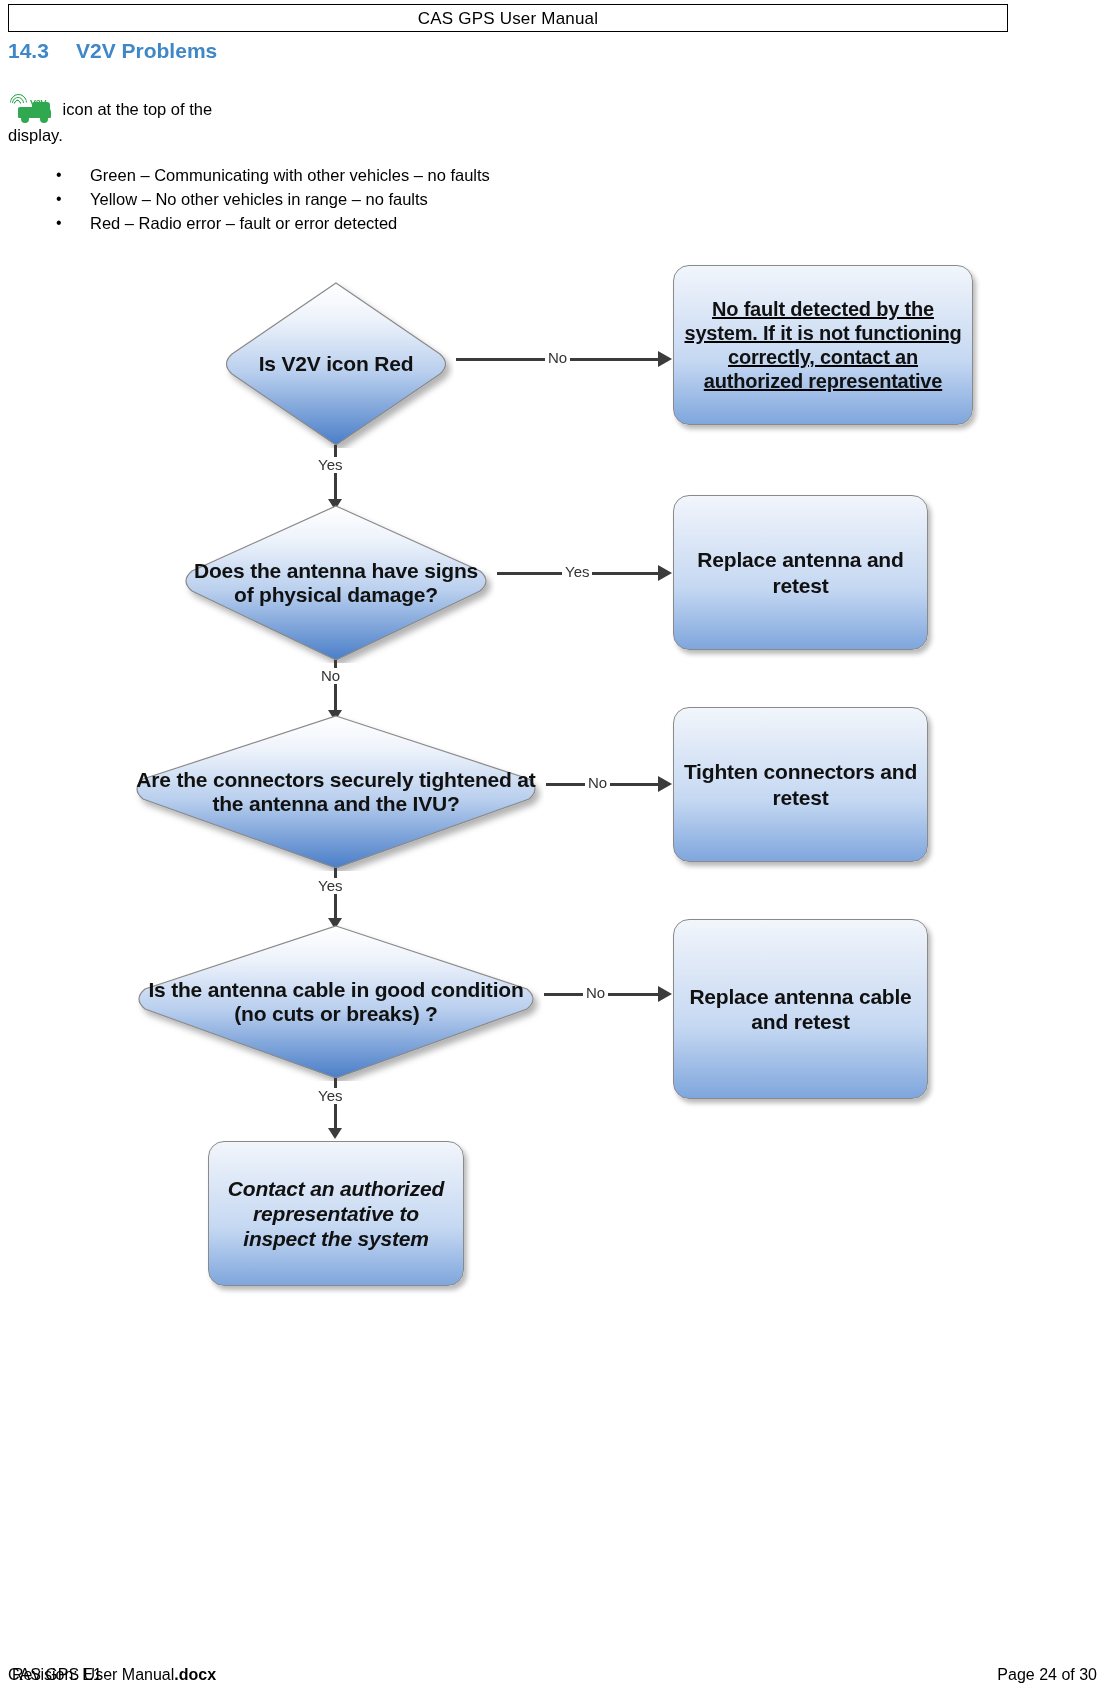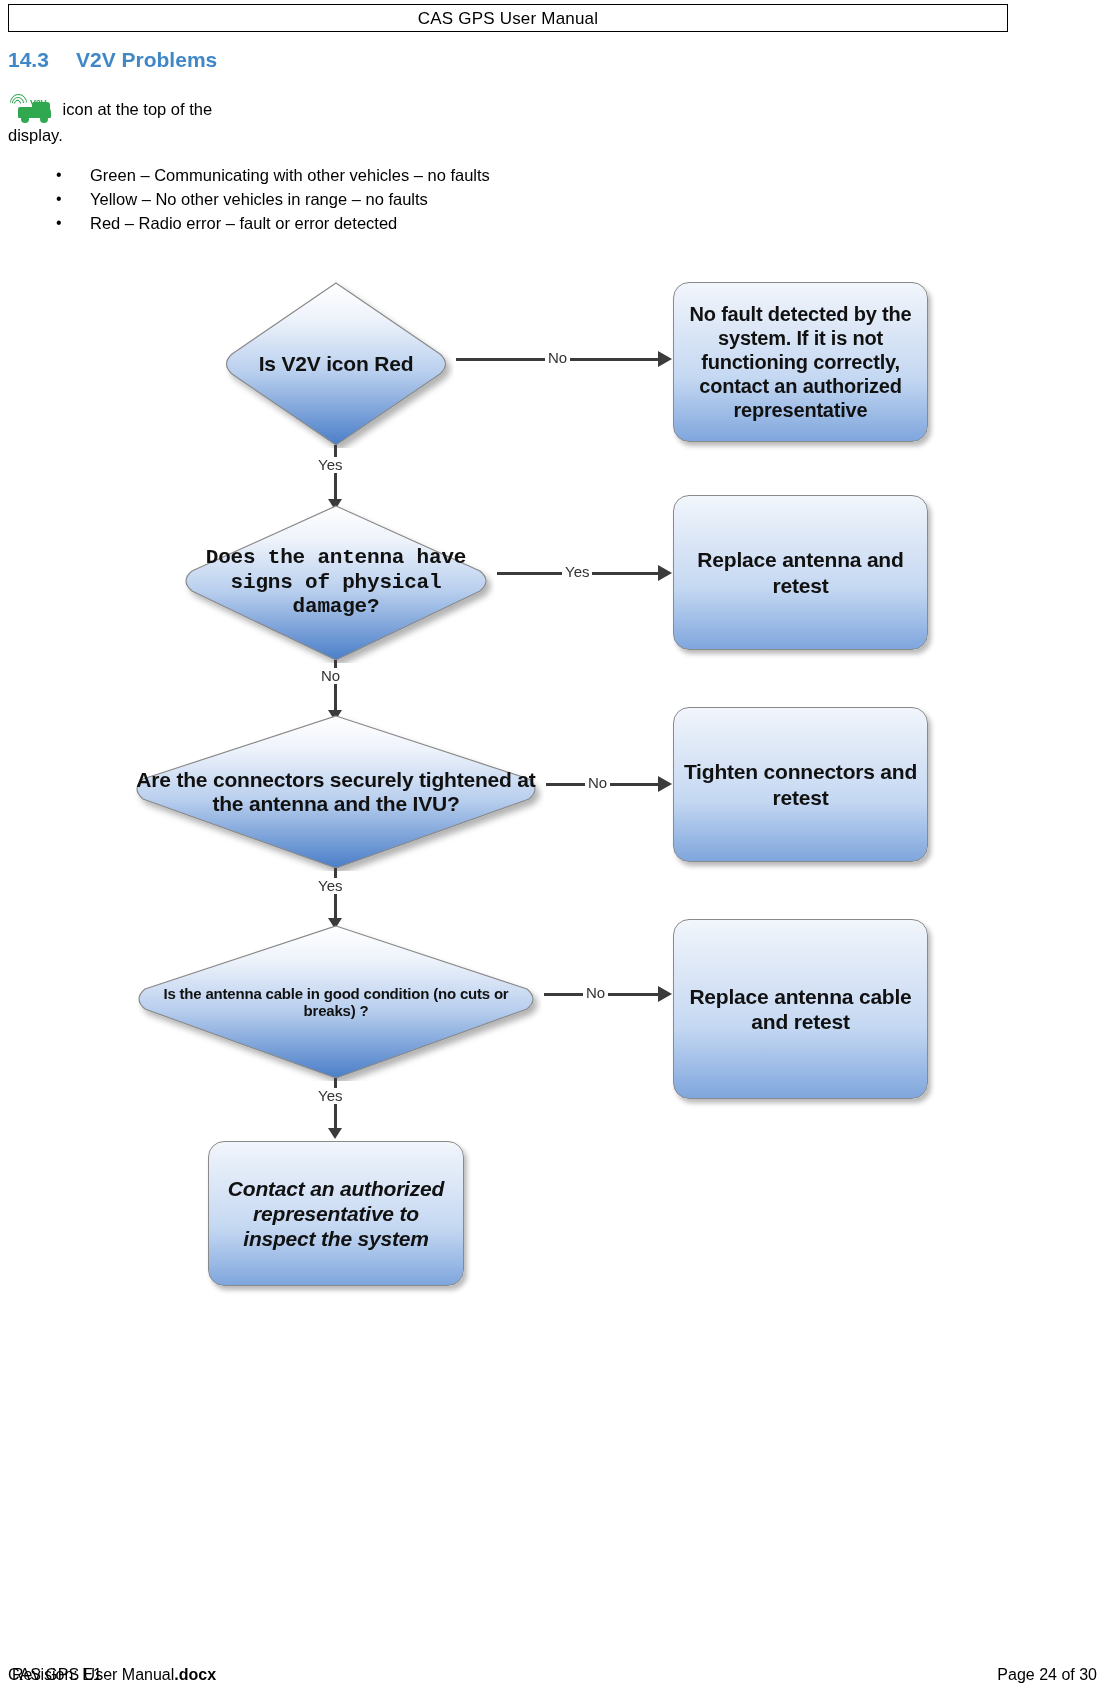--- a/index.html
+++ b/index.html
@@ -37,21 +37,21 @@
   .doc-header-title {
     font-size: 17px;
     line-height: 1;
     letter-spacing: 0.2px;
   }
 
   
   .section-heading {
     position: absolute;
     left: 8px;
-    top: 48px;
+    top: 39px;
     display: flex;
     align-items: center;
     color: #3f87c6;
     font-size: 21px;
     font-weight: bold;
   }
   .section-num { width: 68px; }
   .section-title { }
 
   
@@ -302,21 +302,21 @@
         </defs>
         <path d="M118 3 L222 74 Q233 84 222 94 L118 165 L14 94 Q3 84 14 74 Z" fill="url(#gdiam1)" stroke="#8a8a8a" stroke-width="1.2" filter="url(#sh1)"></path>
       </svg>
       <div class="dtext" style="font-size:21px;">Is V2V icon Red</div>
     </div>
 
     <div class="conn-line conn-h" style="left:456px; top:103px; width:206px;"></div>
     <div class="arrow-right" style="left:658px; top:96px;"></div>
     <div class="conn-label" style="left:545px; top:95px;">No</div>
 
-    <div class="process" style="left:673px; top:27px; width:255px; height:160px;">
+    <div class="process" style="left:673px; top:10px; width:300px; height:160px;text-decoration:underline;">
       <div class="ptext" style="font-size:20px;">No fault detected by the system. If it is not functioning correctly, contact an authorized representative</div>
     </div>
 
     <div class="conn-line conn-v" style="left:334px; top:190px; height:56px;"></div>
     <div class="arrow-down" style="left:328px; top:244px;"></div>
     <div class="conn-label" style="left:315px; top:202px;">Yes</div>
 
     <div class="decision" style="left:177px; top:248px; width:318px; height:160px;">
       <svg class="dshape" viewBox="0 0 318 160" preserveAspectRatio="none">
         <defs>
@@ -325,21 +325,21 @@
             <stop offset="22%" stop-color="#eef3fb"></stop>
             <stop offset="55%" stop-color="#b9cfee"></stop>
             <stop offset="100%" stop-color="#4a7ec8"></stop>
           </linearGradient>
           <filter id="sh2" x="-20%" y="-20%" width="150%" height="150%">
             <feDropShadow dx="4" dy="5" stdDeviation="3" flood-color="#000000" flood-opacity="0.30"></feDropShadow>
           </filter>
         </defs>
         <path d="M159 3 L303 68 Q315 78 303 88 L159 157 L15 88 Q3 78 15 68 Z" fill="url(#gdiam2)" stroke="#8a8a8a" stroke-width="1.2" filter="url(#sh2)"></path>
       </svg>
-      <div class="dtext" style="font-size:21px;font-family:Liberation Mono, monospace;">Does the antenna have signs of physical damage?</div>
+      <div class="dtext" style="font-size:21px;">Does the antenna have signs of physical damage?</div>
     </div>
 
     <div class="conn-line conn-h" style="left:497px; top:317px; width:165px;"></div>
     <div class="arrow-right" style="left:658px; top:310px;"></div>
     <div class="conn-label" style="left:562px; top:309px;">Yes</div>
 
     <div class="process" style="left:673px; top:240px; width:255px; height:155px;">
       <div class="ptext" style="font-size:21px;">Replace antenna and retest</div>
     </div>
 
@@ -385,21 +385,21 @@
             <stop offset="22%" stop-color="#eef3fb"></stop>
             <stop offset="55%" stop-color="#b9cfee"></stop>
             <stop offset="100%" stop-color="#4a7ec8"></stop>
           </linearGradient>
           <filter id="sh4" x="-20%" y="-20%" width="150%" height="150%">
             <feDropShadow dx="4" dy="5" stdDeviation="3" flood-color="#000000" flood-opacity="0.30"></feDropShadow>
           </filter>
         </defs>
         <path d="M206 3 L397 66 Q409 76 397 86 L206 155 L15 86 Q3 76 15 66 Z" fill="url(#gdiam4)" stroke="#8a8a8a" stroke-width="1.2" filter="url(#sh4)"></path>
       </svg>
-      <div class="dtext" style="font-size:15px;">Is the antenna cable in good condition (no cuts or breaks) ?</div>
+      <div class="dtext" style="font-size:21px;">Is the antenna cable in good condition (no cuts or breaks) ?</div>
     </div>
 
     <div class="conn-line conn-h" style="left:544px; top:738px; width:118px;"></div>
     <div class="arrow-right" style="left:658px; top:731px;"></div>
     <div class="conn-label" style="left:583px; top:730px;">No</div>
 
     <div class="process" style="left:673px; top:664px; width:255px; height:180px;">
       <div class="ptext" style="font-size:21px;">Replace antenna cable and retest</div>
     </div>
 

